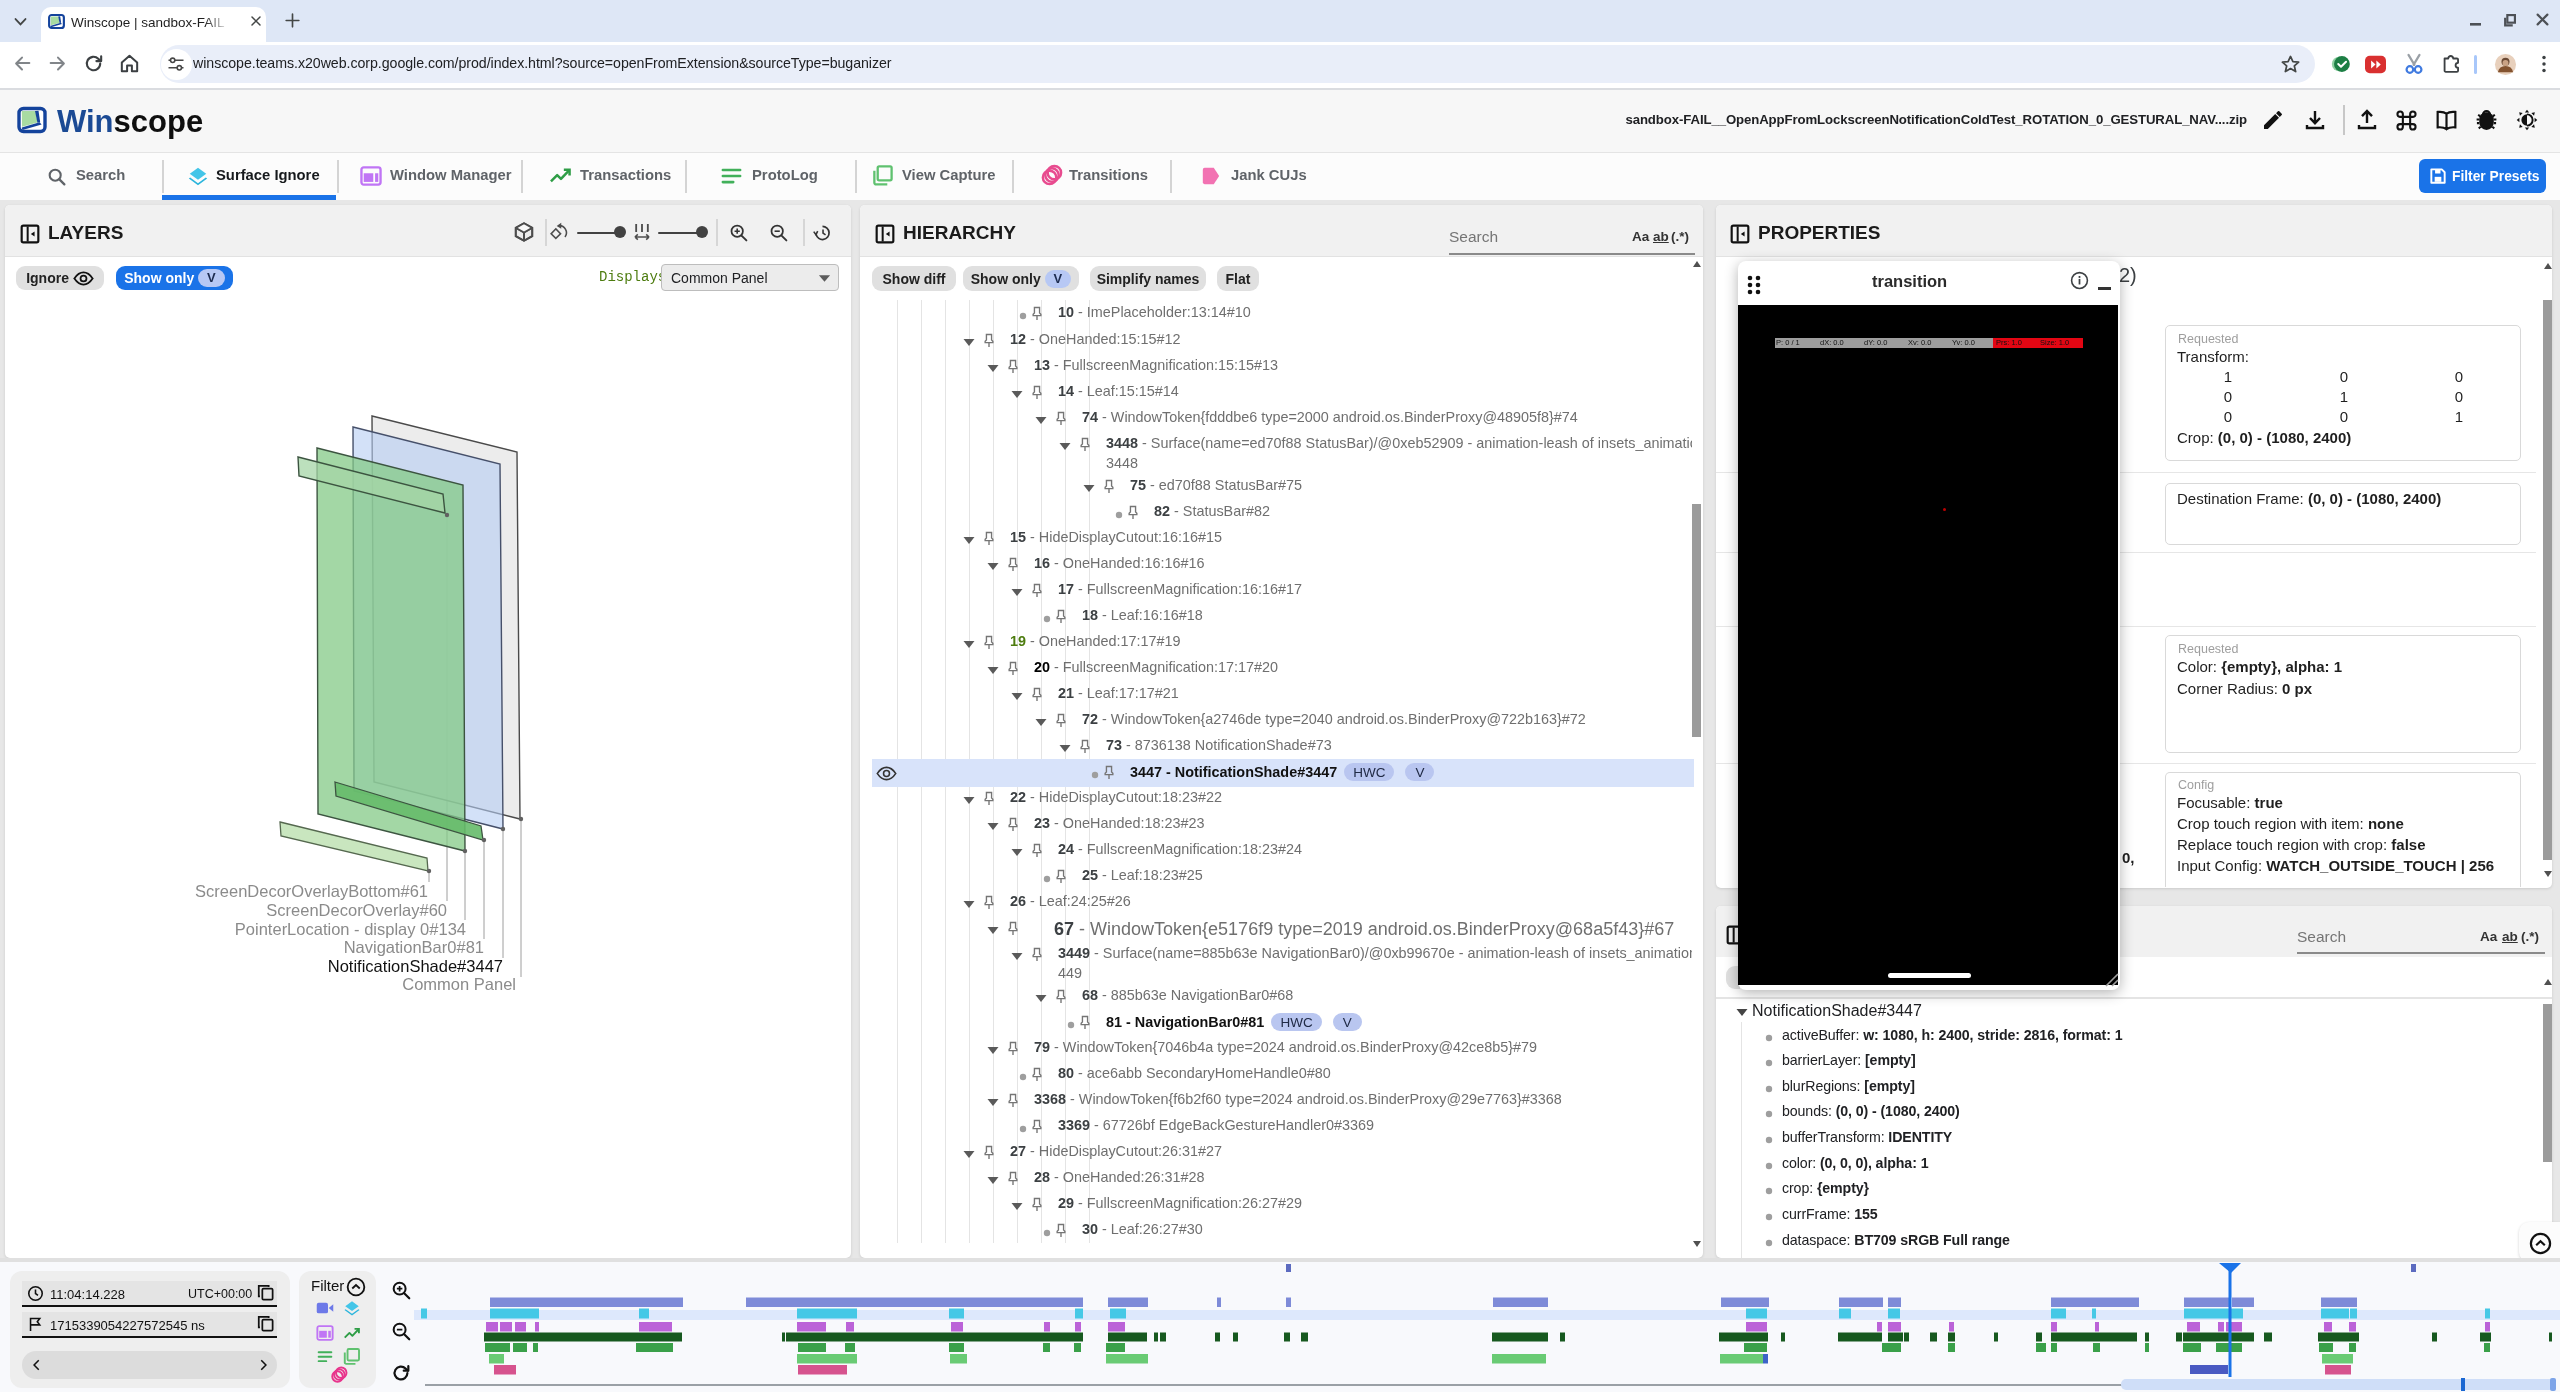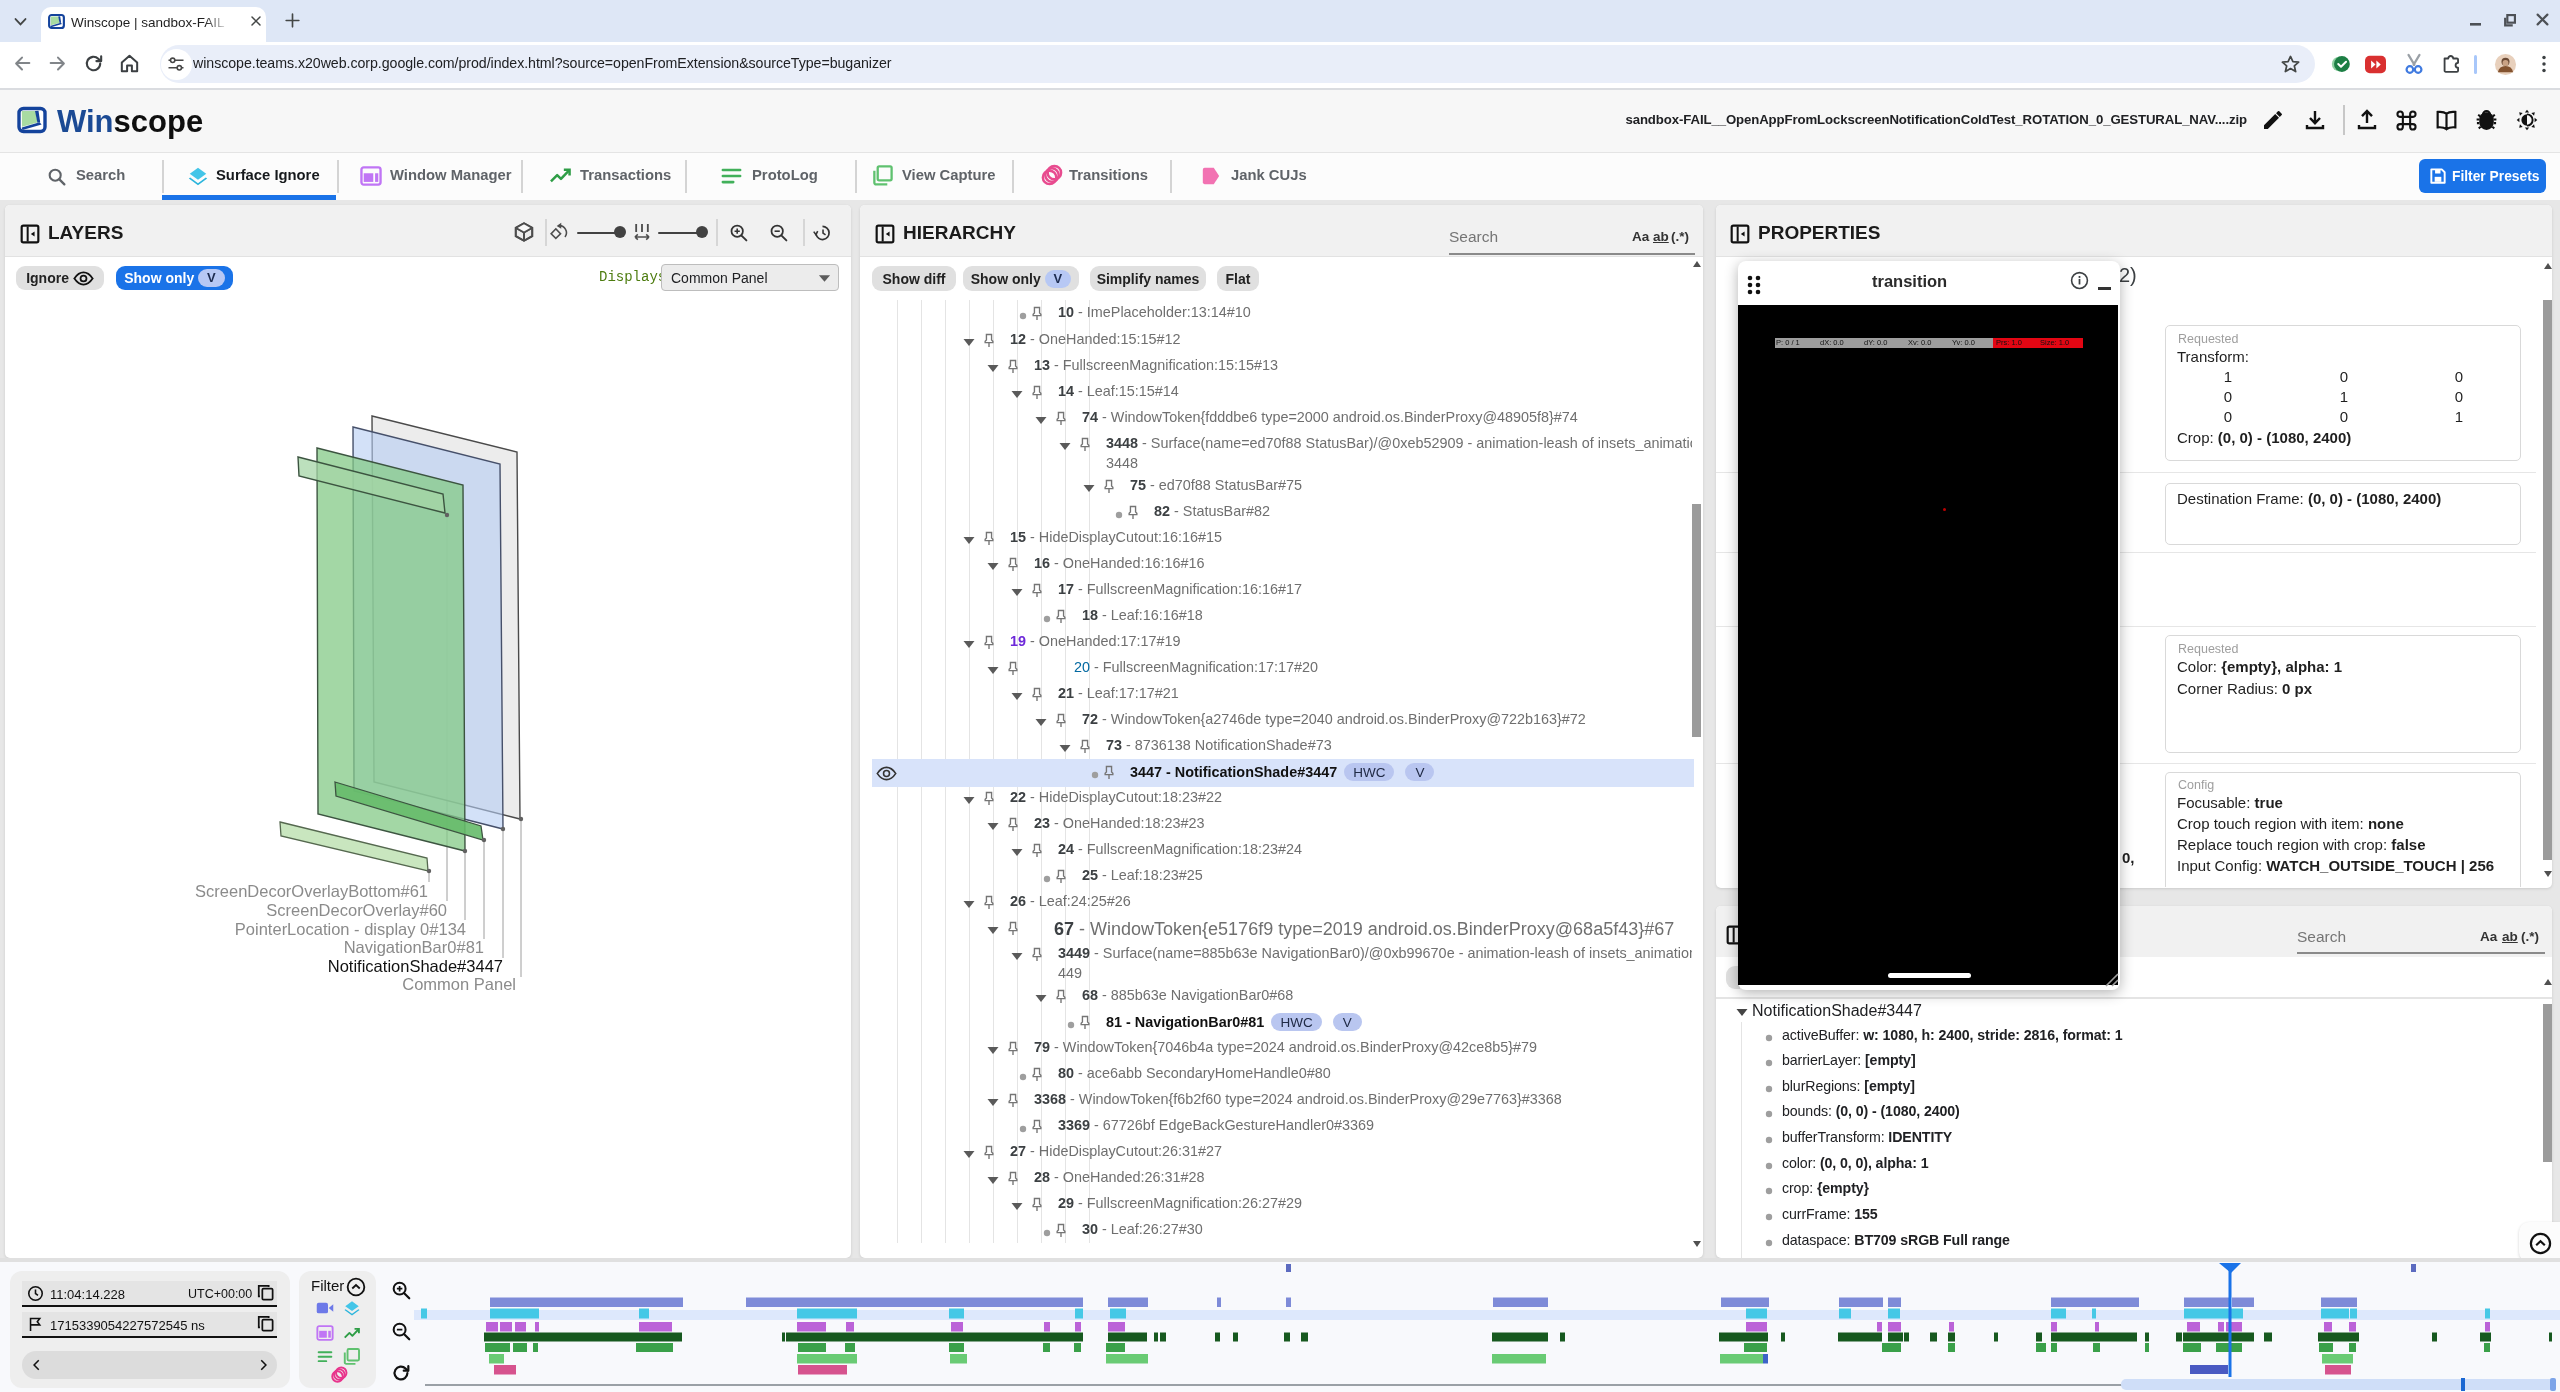--- a/index.html
+++ b/index.html
@@ -434,28 +434,28 @@
 <svg class="abs" style="left:1055px;top:609px" width="12" height="15" viewBox="0 0 14 17">
       <path d="M4 1.5 H10 V8 L11.5 9.5 V11 H2.5 V9.5 L4 8 Z M7 11 V16" fill="none" stroke="#757575" stroke-width="1.6"></path>
     </svg>
 <div class="abs" style="left:1082px;top:607px;width:610px;font-size:14.4px;color:#6f6f6f;font-weight:normal;white-space:nowrap;overflow:hidden;"><span style="color:#3c4043;font-weight:bold;">18</span> - Leaf:16:16#18</div>
 <svg class="abs" style="left:963px;top:640px" width="12" height="9" viewBox="0 0 12 9">
       <path d="M0.5 1 L6 8 L11.5 1 Z" fill="#5a5a5a"></path>
     </svg>
 <svg class="abs" style="left:983px;top:635px" width="12" height="15" viewBox="0 0 14 17">
       <path d="M4 1.5 H10 V8 L11.5 9.5 V11 H2.5 V9.5 L4 8 Z M7 11 V16" fill="none" stroke="#757575" stroke-width="1.6"></path>
     </svg>
-<div class="abs" style="left:1010px;top:633px;width:682px;font-size:14.4px;color:#6f6f6f;font-weight:normal;white-space:nowrap;overflow:hidden;"><span style="color:#6d28d9;font-weight:bold;">19</span> - OneHanded:17:17#19</div>
+<div class="abs" style="left:1010px;top:633px;width:682px;font-size:14.4px;color:#6f6f6f;font-weight:normal;white-space:nowrap;overflow:hidden;"><span style="color:#4d7c0f;font-weight:bold;">19</span> - OneHanded:17:17#19</div>
 <svg class="abs" style="left:987px;top:666px" width="12" height="9" viewBox="0 0 12 9">
       <path d="M0.5 1 L6 8 L11.5 1 Z" fill="#5a5a5a"></path>
     </svg>
 <svg class="abs" style="left:1007px;top:661px" width="12" height="15" viewBox="0 0 14 17">
       <path d="M4 1.5 H10 V8 L11.5 9.5 V11 H2.5 V9.5 L4 8 Z M7 11 V16" fill="none" stroke="#757575" stroke-width="1.6"></path>
     </svg>
-<div class="abs" style="left:1034px;top:659px;width:658px;font-size:14.4px;color:#6f6f6f;font-weight:normal;white-space:nowrap;overflow:hidden;"><span style="color:#0369a1;font-weight:normal;margin-left:40px;">20</span> - FullscreenMagnification:17:17#20</div>
+<div class="abs" style="left:1034px;top:659px;width:658px;font-size:14.4px;color:#6f6f6f;font-weight:normal;white-space:nowrap;overflow:hidden;"><span style="color:#000000;font-weight:bold;">20</span> - FullscreenMagnification:17:17#20</div>
 <svg class="abs" style="left:1011px;top:692px" width="12" height="9" viewBox="0 0 12 9">
       <path d="M0.5 1 L6 8 L11.5 1 Z" fill="#5a5a5a"></path>
     </svg>
 <svg class="abs" style="left:1031px;top:687px" width="12" height="15" viewBox="0 0 14 17">
       <path d="M4 1.5 H10 V8 L11.5 9.5 V11 H2.5 V9.5 L4 8 Z M7 11 V16" fill="none" stroke="#757575" stroke-width="1.6"></path>
     </svg>
 <div class="abs" style="left:1058px;top:685px;width:634px;font-size:14.4px;color:#6f6f6f;font-weight:normal;white-space:nowrap;overflow:hidden;"><span style="color:#3c4043;font-weight:bold;">21</span> - Leaf:17:17#21</div>
 <svg class="abs" style="left:1035px;top:718px" width="12" height="9" viewBox="0 0 12 9">
       <path d="M0.5 1 L6 8 L11.5 1 Z" fill="#5a5a5a"></path>
     </svg>

